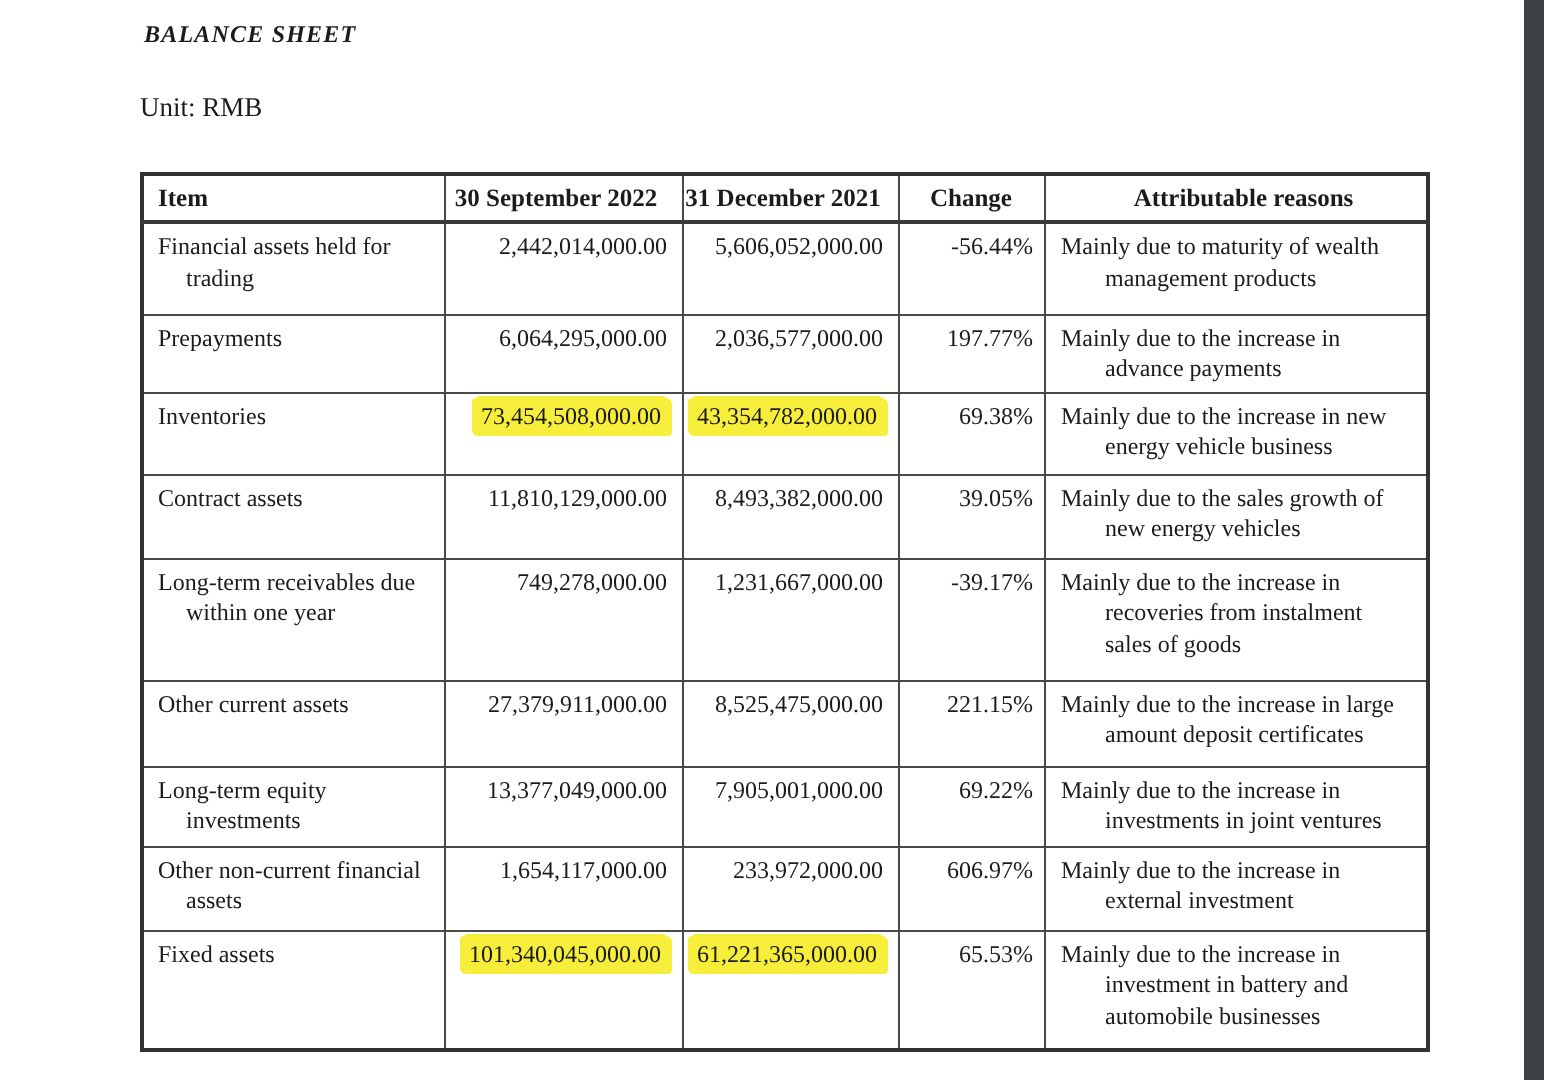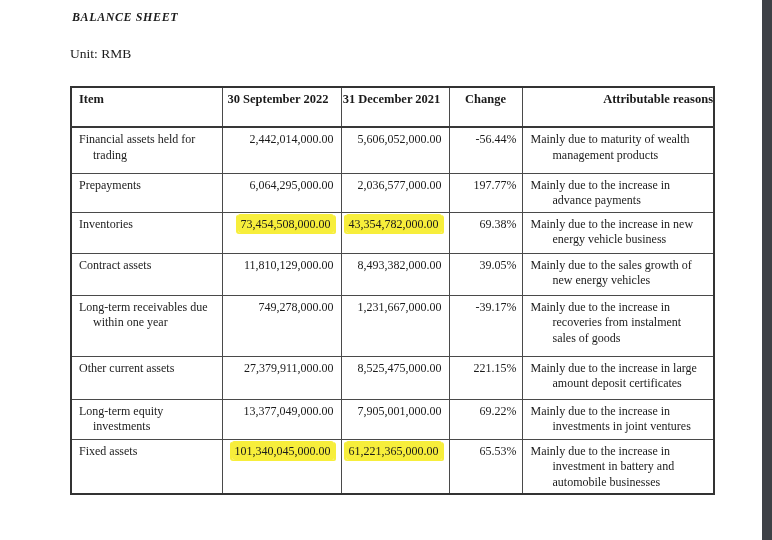--- a/index.html
+++ b/index.html
@@ -37,27 +37,27 @@
     border:2px solid #333333;
   }
   th,td{
     border:1px solid var(--border);
     vertical-align:top;
     font-size:12px;
     line-height:1.3;
     overflow:hidden;
   }
   th{
-    font-size:12.5px; font-weight:bold; height:40px;
+    font-size:12.5px; font-weight:bold; height:24px;
     padding-top:3px; border-bottom:2px solid #383838;
   }
   .h-item{text-align:left; padding-left:7px;}
   .h-num{padding-right:7px;}
   .h-chg{text-align:center;}
-  .h-reason{text-align:right; padding-left:8px;}
+  .h-reason{text-align:center; padding-left:8px;}
 
   .c-item{padding:4px 4px 3px 21px; text-indent:-14px; text-align:left;}
   .c-num{padding:4px 7px 3px 2px; text-align:right;}
   .c-chg{padding:4px 5px 3px 2px; text-align:right;}
   .c-reason{padding:4px 6px 3px 30px; text-indent:-22px; text-align:left;}
 
   
   tbody tr:nth-child(1) td{height:46px;}
   tbody tr:nth-child(2) td{height:39px;}
   tbody tr:nth-child(3) td{height:41px;}
@@ -143,20 +143,27 @@
         <td class="c-reason">Mainly due to the increase in large amount deposit certificates</td>
       </tr>
       <tr>
         <td class="c-item">Long-term equity investments</td>
         <td class="c-num">13,377,049,000.00</td>
         <td class="c-num">7,905,001,000.00</td>
         <td class="c-chg">69.22%</td>
         <td class="c-reason">Mainly due to the increase in investments in joint ventures</td>
       </tr>
       <tr>
+        <td class="c-item">Other non-current financial assets</td>
+        <td class="c-num">1,654,117,000.00</td>
+        <td class="c-num">233,972,000.00</td>
+        <td class="c-chg">606.97%</td>
+        <td class="c-reason">Mainly due to the increase in external investment</td>
+      </tr>
+      <tr>
         <td class="c-item">Fixed assets</td>
         <td class="c-num"><span class="hl">101,340,045,000.00</span></td>
         <td class="c-num"><span class="hl">61,221,365,000.00</span></td>
         <td class="c-chg">65.53%</td>
         <td class="c-reason">Mainly due to the increase in investment in battery and automobile businesses</td>
       </tr>
     </tbody>
   </table>
 </div>
 

